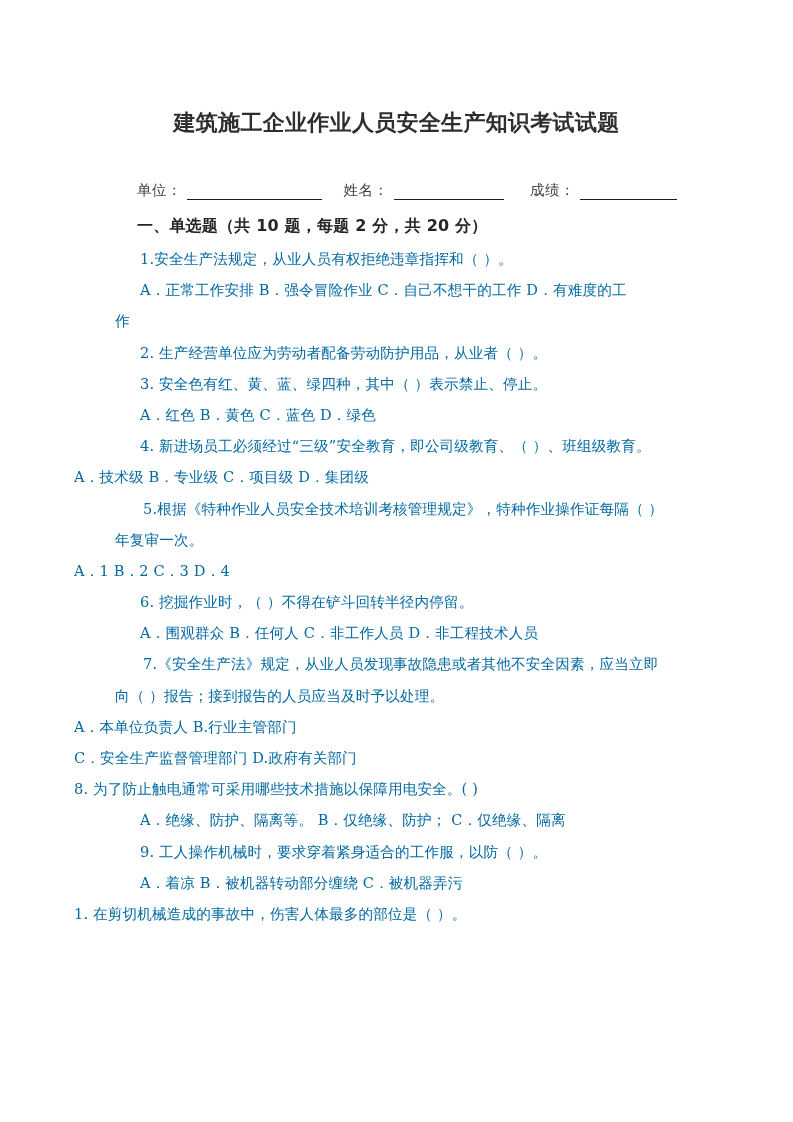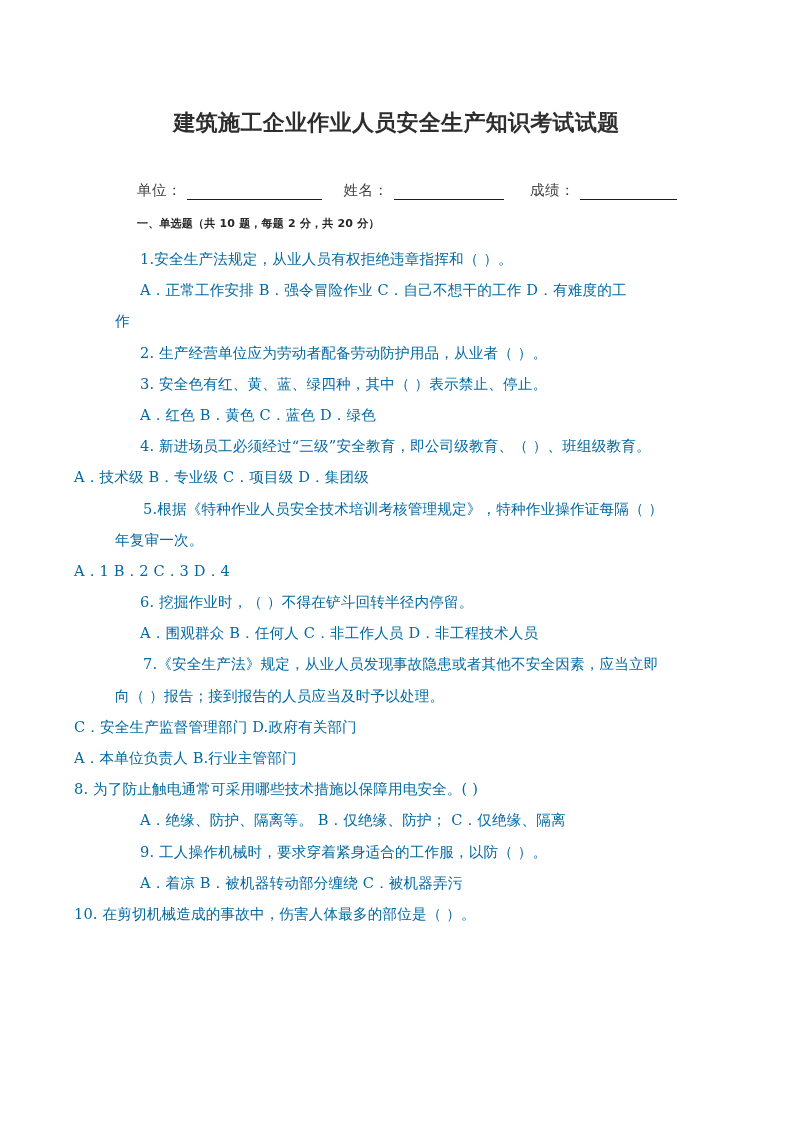--- a/index.html
+++ b/index.html
@@ -63,21 +63,21 @@
   .blank-unit { width: 135px; }
   .blank-name { width: 110px; }
   .blank-score { width: 97px; }
   .gap-a { width: 31px; }
   .gap-b { width: 38px; }
 
   .section-heading {
     position: absolute;
     left: 137px;
     top: 216px;
-    font-size: 11px;
+    font-size: 16px;
     font-weight: bold;
     font-family: "DejaVu Sans", "Liberation Sans", sans-serif;
     color: #262626;
     letter-spacing: 0.2px;
     white-space: nowrap;
   }
 
   .body-block {
     position: absolute;
     left: 0;
@@ -133,22 +133,22 @@
       <div class="line ind-2">A．红色          B．黄色          C．蓝色          D．绿色</div>
       <div class="line ind-2">4. 新进场员工必须经过“三级”安全教育，即公司级教育、（  ）、班组级教育。</div>
       <div class="line ind-3">A．技术级      B．专业级      C．项目级          D．集团级</div>
       <div class="line ind-4">5.根据《特种作业人员安全技术培训考核管理规定》，特种作业操作证每隔（  ）</div>
       <div class="line ind-0">年复审一次。</div>
       <div class="line ind-3">A．1          B．2            C．3           D．4</div>
       <div class="line ind-2">6. 挖掘作业时，（  ）不得在铲斗回转半径内停留。</div>
       <div class="line ind-2">A．围观群众    B．任何人    C．非工作人员    D．非工程技术人员</div>
       <div class="line ind-4">7.《安全生产法》规定，从业人员发现事故隐患或者其他不安全因素，应当立即</div>
       <div class="line ind-0">向（  ）报告；接到报告的人员应当及时予以处理。</div>
+      <div class="line ind-3">A．本单位负责人            B.行业主管部门</div>
       <div class="line ind-3">C．安全生产监督管理部门    D.政府有关部门</div>
-      <div class="line ind-3">A．本单位负责人            B.行业主管部门</div>
       <div class="line ind-3">8. 为了防止触电通常可采用哪些技术措施以保障用电安全。(  )</div>
       <div class="line ind-2">A．绝缘、防护、隔离等。    B．仅绝缘、防护；  C．仅绝缘、隔离</div>
       <div class="line ind-2">9. 工人操作机械时，要求穿着紧身适合的工作服，以防（  ）。</div>
       <div class="line ind-2">A．着凉    B．被机器转动部分缠绕     C．被机器弄污</div>
-      <div class="line ind-3">10. 在剪切机械造成的事故中，伤害人体最多的部位是（  ）。</div>
+      <div class="line ind-3">1. 在剪切机械造成的事故中，伤害人体最多的部位是（  ）。</div>
     </div>
 
 </div>
 
 </body></html>

